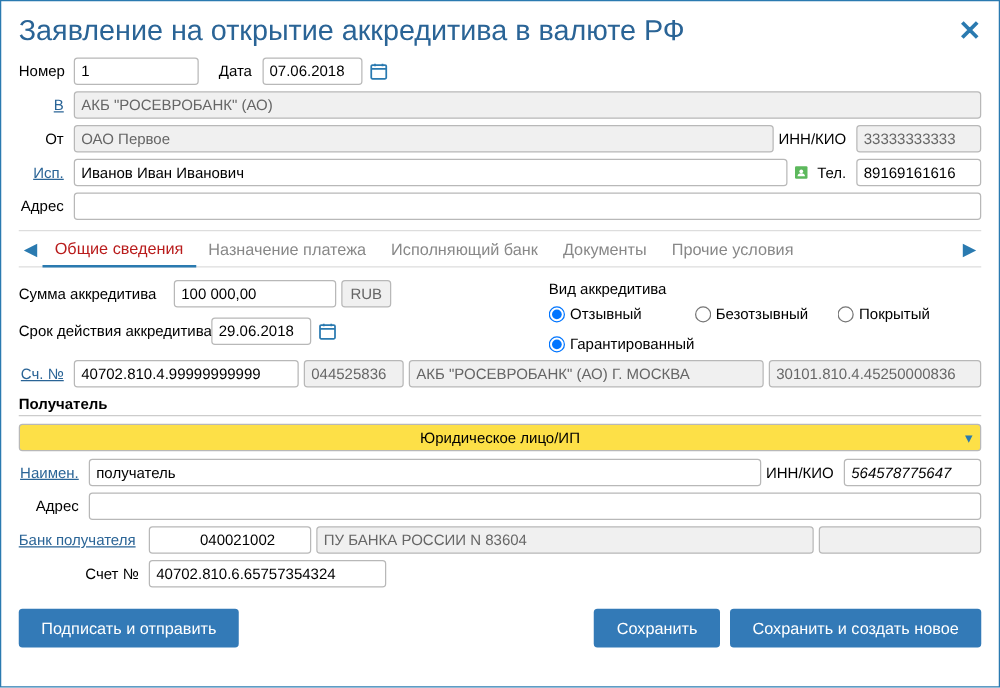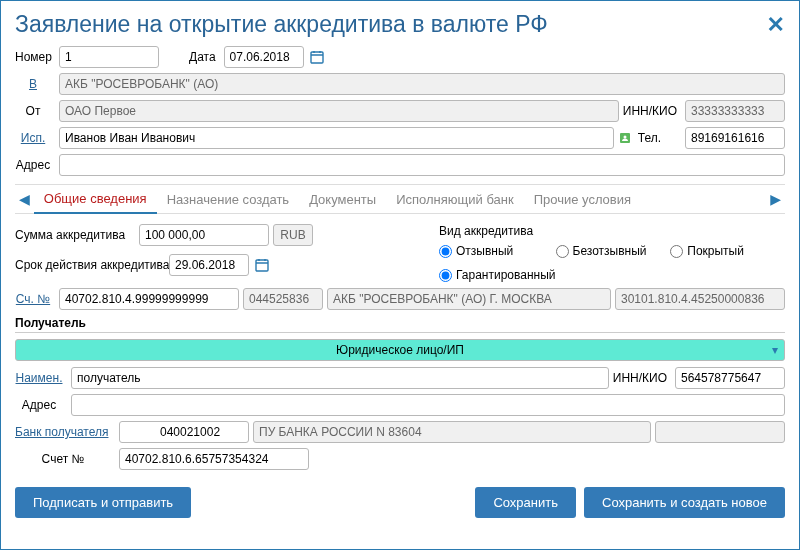--- a/index.html
+++ b/index.html
@@ -2,54 +2,54 @@
 <html><head>
 <meta charset="utf-8">
 <style>
 * { box-sizing: border-box; margin: 0; padding: 0; }
 body { font-family: Arial, sans-serif; font-size: 12px; background: #fff; width: 800px; height: 550px; border: 1px solid #2a7ab0; overflow: hidden; }
 .header { display: flex; justify-content: space-between; align-items: center; padding: 10px 14px 8px; }
 .header h1 { font-size: 23px; font-weight: normal; color: #2a6496; }
 .close-x { color: #2a7ab0; font-size: 22px; cursor: pointer; font-weight: bold; }
 .content { padding: 0 14px; }
 .row { display: flex; align-items: center; margin-bottom: 5px; gap: 4px; }
-.lbl { text-align: center; padding-right: 4px; white-space: nowrap; }
+.lbl { text-align: right; padding-right: 4px; white-space: nowrap; }
 .lbl-link { color: #2a6496; text-decoration: underline; cursor: pointer; }
 input[type=text] { border: 1px solid #b8b8b8; border-radius: 3px; padding: 3px 5px; font-size: 12px; height: 22px; }
 input[readonly] { background: #f0f0f0; color: #666; }
 .cal-icon { width: 18px; height: 18px; display: inline-flex; align-items: center; justify-content: center; color: #2a7ab0; cursor: pointer; }
 .cal-icon svg { width: 16px; height: 16px; }
 .contact-icon { width: 16px; height: 16px; display: inline-flex; align-items: center; justify-content: center; }
 .tabs { display: flex; align-items: center; border-top: 1px solid #ddd; border-bottom: 1px solid #ddd; margin: 8px 0 10px; padding: 0; }
 .tab-arrow { color: #2a7ab0; font-size: 14px; padding: 0 4px; cursor: pointer; }
 .tab { padding: 6px 10px; color: #888; cursor: pointer; font-size: 13px; white-space: nowrap; }
 .tab.active { color: #b91c1c; border-bottom: 2px solid #2a7ab0; margin-bottom: -1px; }
 .radio-group { display: flex; align-items: center; gap: 4px; }
 .radio-group input { margin: 0; }
 .section-hdr { font-weight: bold; border-bottom: 1px solid #ccc; padding-bottom: 2px; margin: 6px 0 6px; }
-.dropdown { border: 1px solid #b8b8b8; border-radius: 3px; padding: 3px 5px; height: 22px; display: flex; align-items: center; justify-content: center; position: relative; background: #5eead4; cursor: pointer; }
+.dropdown { border: 1px solid #b8b8b8; border-radius: 3px; padding: 3px 5px; height: 22px; display: flex; align-items: center; justify-content: center; position: relative; background: #fde047; cursor: pointer; }
 .dropdown .dd-text { flex: 1; text-align: center; }
 .dropdown .dd-caret { color: #2a7ab0; position: absolute; right: 6px; }
 .footer { display: flex; gap: 8px; padding: 12px 14px; }
 .btn { background: #337ab7; color: #fff; border: none; border-radius: 3px; padding: 8px 18px; font-size: 13px; cursor: pointer; }
 .spacer { flex: 1; }
 </style>
 </head>
 <body>
 
 <div class="header">
   <h1>Заявление на открытие аккредитива в валюте РФ</h1>
   <span class="close-x">✕</span>
 </div>
 
 <div class="content">
   <div class="row">
     <span class="lbl" style="width:40px">Номер</span>
     <input type="text" style="width: 100px;" value="1">
-    <span class="lbl" style="margin-left:26px">Дата</span>
+    <span class="lbl" style="margin-left:12px">Дата</span>
     <input type="text" style="width: 80px;" value="07.06.2018">
     <span class="cal-icon">
       <svg viewBox="0 0 16 16" fill="none" stroke="#2a7ab0" stroke-width="1.4">
           <rect x="2" y="3" width="12" height="11" rx="1"></rect>
           <path d="M2 6h12M5 2v2M11 2v2"></path>
         </svg>
     </span>
   </div>
 
   <div class="row">
@@ -68,34 +68,34 @@
     <span class="lbl lbl-link" style="width:40px">Исп.</span>
     <input type="text" style="flex: 1 1 0%;" value="Иванов Иван Иванович">
     <span class="contact-icon">
       <svg viewBox="0 0 16 16">
           <rect x="2" y="3" width="10" height="10" rx="1" fill="#5cb85c"></rect>
           <circle cx="7" cy="7" r="1.5" fill="#fff"></circle>
           <path d="M4 11c0-1.5 1.3-2.5 3-2.5s3 1 3 2.5" fill="#fff"></path>
         </svg>
     </span>
     <span class="lbl">Тел.</span>
-    <input type="text" style="width: 100px; margin-left: 16px;" value="89169161616">
+    <input type="text" style="width: 100px;" value="89169161616">
   </div>
 
   <div class="row">
     <span class="lbl" style="width:40px">Адрес</span>
     <input type="text" style="flex: 1 1 0%;" value="">
   </div>
 
   <div class="tabs">
     <span class="tab-arrow">◀</span>
     <span class="tab active">Общие сведения</span>
-    <span class="tab">Назначение создать</span>
+    <span class="tab">Назначение платежа</span>
+    <span class="tab">Исполняющий банк</span>
     <span class="tab">Документы</span>
-    <span class="tab">Исполняющий банк</span>
     <span class="tab">Прочие условия</span>
     <span class="tab-arrow" style="margin-left:auto">▶</span>
   </div>
 
   <div class="row" style="align-items:flex-start">
     <div style="width:320px">
       <div class="row">
         <span class="lbl" style="width:120px;text-align:left">Сумма аккредитива</span>
         <input type="text" style="width: 130px; text-align: left;" value="100 000,00">
         <input type="text" readonly="" style="width: 40px; text-align: center;" value="RUB">
@@ -146,21 +146,21 @@
 
   <div class="dropdown">
     <span class="dd-text">Юридическое лицо/ИП</span>
     <span class="dd-caret">▾</span>
   </div>
 
   <div class="row" style="margin-top:6px">
     <span class="lbl lbl-link" style="width:52px">Наимен.</span>
     <input type="text" style="flex: 1 1 0%;" value="получатель">
     <span class="lbl">ИНН/КИО</span>
-    <input type="text" style="width: 110px;" value="564578775647">
+    <input type="text" style="width: 110px; font-style: italic;" value="564578775647">
   </div>
 
   <div class="row">
     <span class="lbl" style="width:52px">Адрес</span>
     <input type="text" style="flex: 1 1 0%;" value="">
   </div>
 
   <div class="row">
     <span class="lbl lbl-link" style="width:100px;text-align:left">Банк получателя</span>
     <input type="text" style="width: 130px; padding-left: 40px;" value="040021002">

